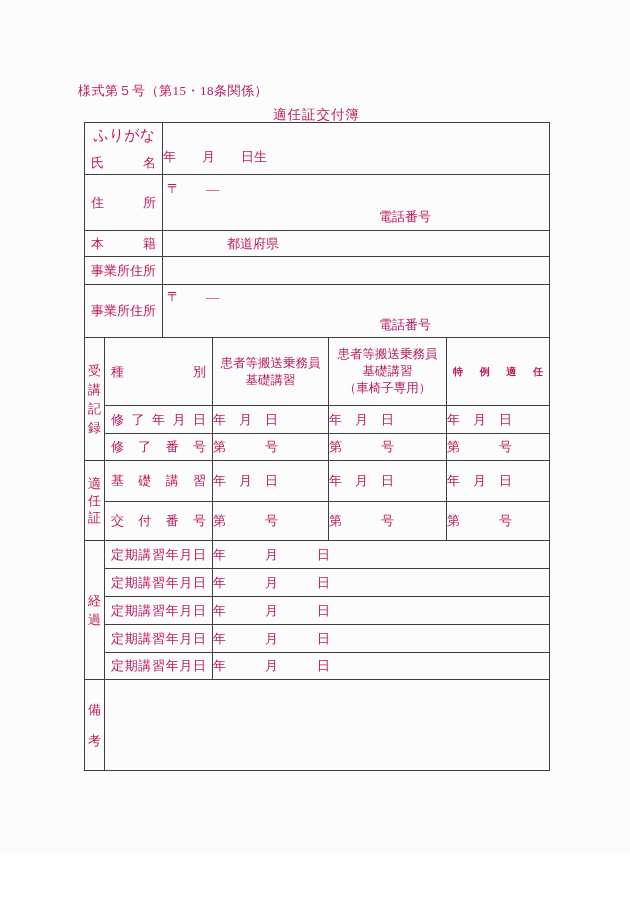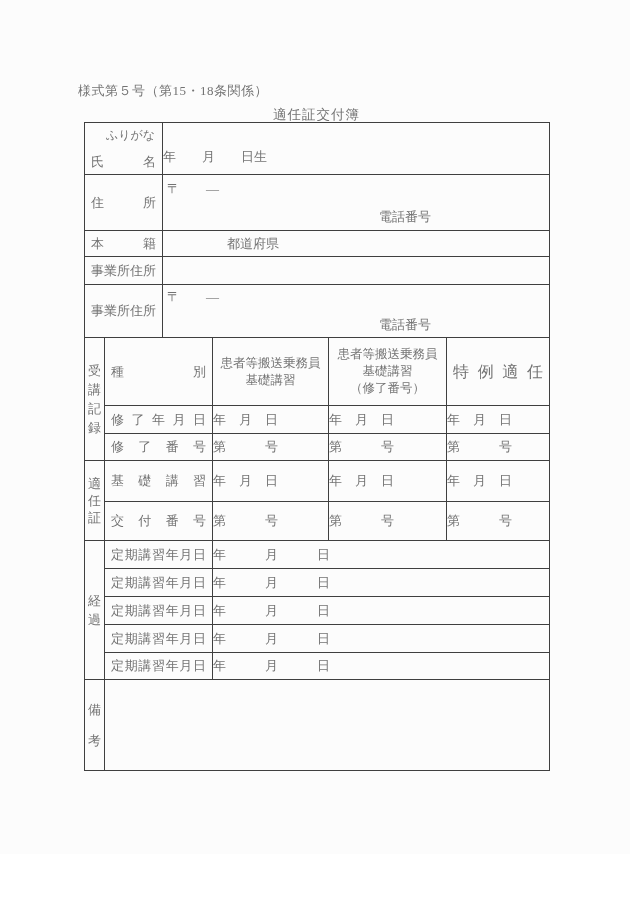--- a/index.html
+++ b/index.html
@@ -1,21 +1,21 @@
 <!DOCTYPE html>
 <html><head>
 <meta charset="utf-8">
 <style>
   html,body { margin:0; padding:0; background:#ffffff; }
   .page {
     position:relative;
     width:630px; height:854px;
     background:#fcfcfc;
     font-family:"Liberation Serif","DejaVu Serif",serif;
-    color:#737373;
+    color:#be185d;
     overflow:hidden;
   }
   .form-number {
     position:absolute; left:78px; top:82px;
     font-size:13px; letter-spacing:0.5px;
   }
   .form-title {
     position:absolute; left:84px; top:106px; width:465px;
     text-align:center; font-size:13.5px; letter-spacing:1px;
   }
@@ -34,30 +34,30 @@
   .jlabel { text-align:justify; text-align-last:justify; padding:0 6px; }
   .center { text-align:left; }
 
   .vcell { text-align:center; }
   .vtext { width:14px; margin:14px auto; word-break:break-all; text-align:center; }
   .lh19 { line-height:19px; }
   .lh17 { line-height:17px; }
   .lh33 { line-height:19px; }
   .lh31 { line-height:31px; }
 
-  .furi { font-size:12px; text-align:right; padding-right:7px; margin-bottom:9px; }
+  .furi { font-size:15px; text-align:right; padding-right:7px; margin-bottom:9px; }
   .namecell { vertical-align:bottom; }
   .birth { padding:0 6px 8px 0; }
 
   .postal { padding-left:4px; margin-bottom:10px; }
   .phone  { padding-left:216px; }
   .domicile { padding-left:64px; }
 
   .hdr { text-align:center; font-size:12.5px; line-height:17px; }
-  .hdr .jlabel { font-size:16px; }
+  .hdr .jlabel { font-size:10px;font-weight:bold; }
 </style>
 </head>
 <body>
 
 <div class="page">
 
   <div class="form-number">様式第５号（第15・18条関係）</div>
   <div class="form-title">適任証交付簿</div>
 
   <table class="form">
@@ -124,21 +124,21 @@
       <td colspan="2">
         <div class="jlabel">種別</div>
       </td>
       <td class="hdr">
         <div>患者等搬送乗務員</div>
         <div>基礎講習</div>
       </td>
       <td class="hdr">
         <div>患者等搬送乗務員</div>
         <div>基礎講習</div>
-        <div>（修了番号）</div>
+        <div>（車椅子専用）</div>
       </td>
       <td class="hdr">
         <div class="jlabel">特例適任</div>
       </td>
     </tr>
 
     <tr class="h28">
       <td colspan="2">
         <div class="jlabel">修了年月日</div>
       </td>

